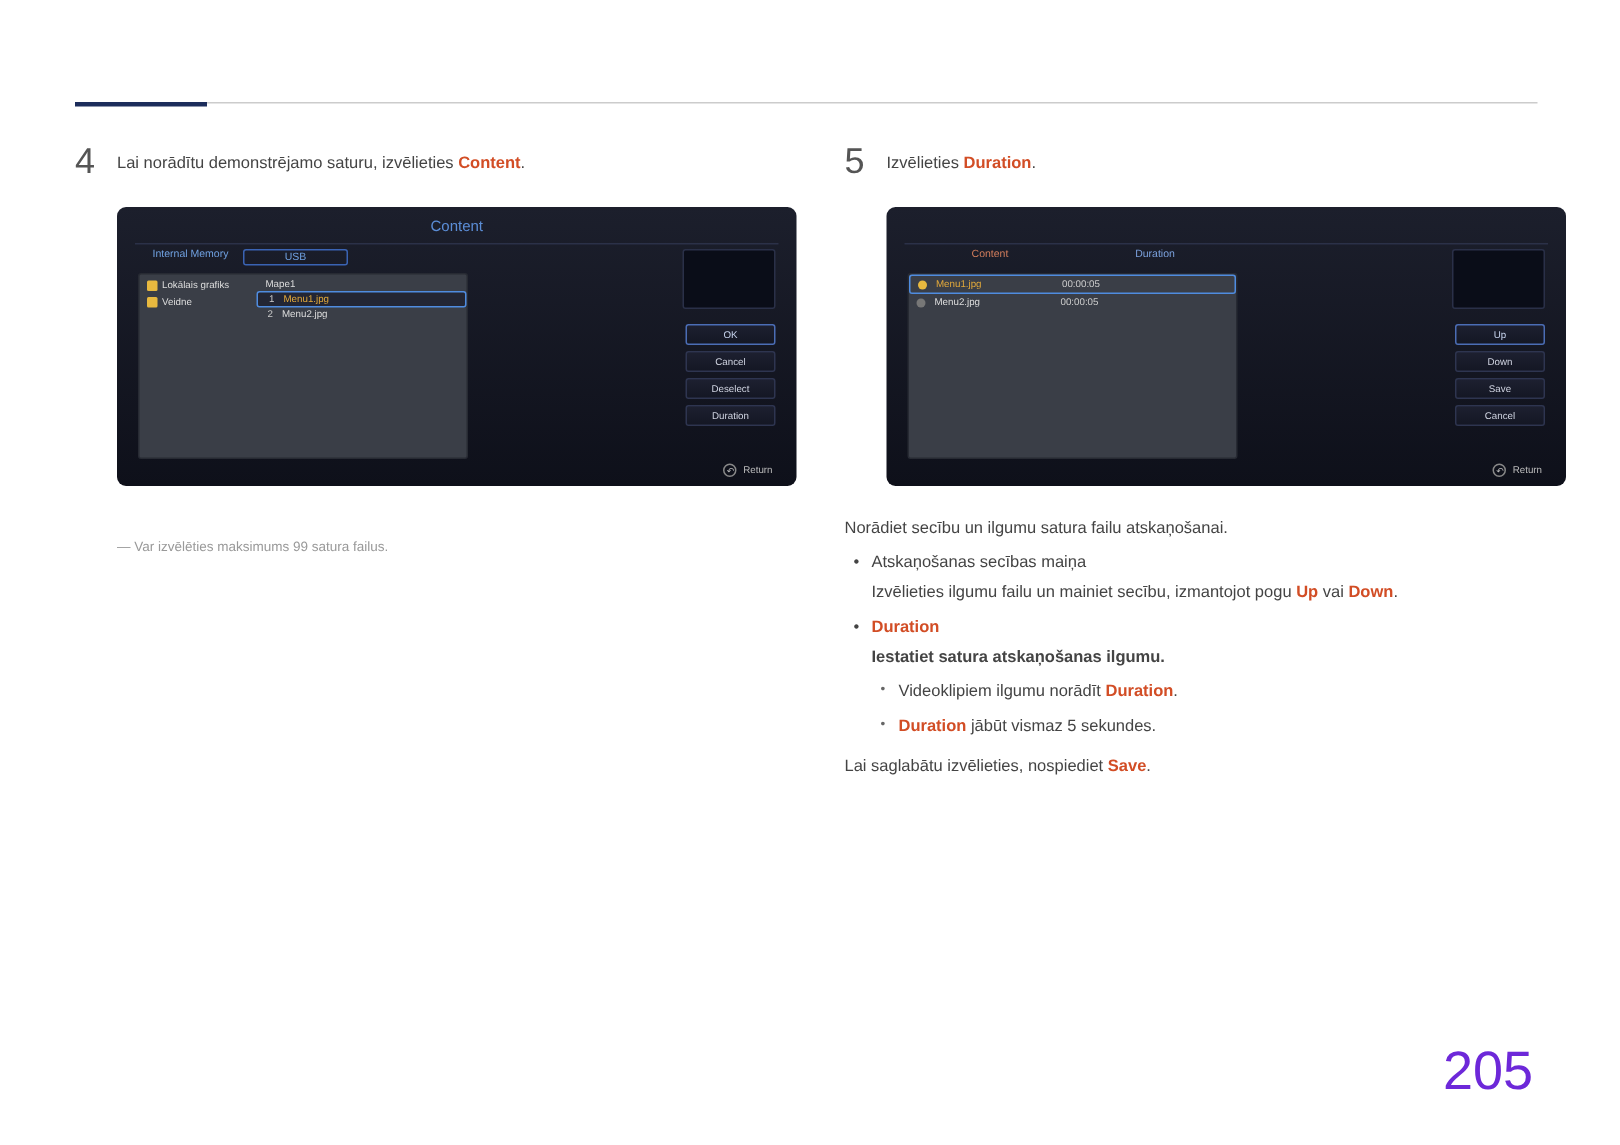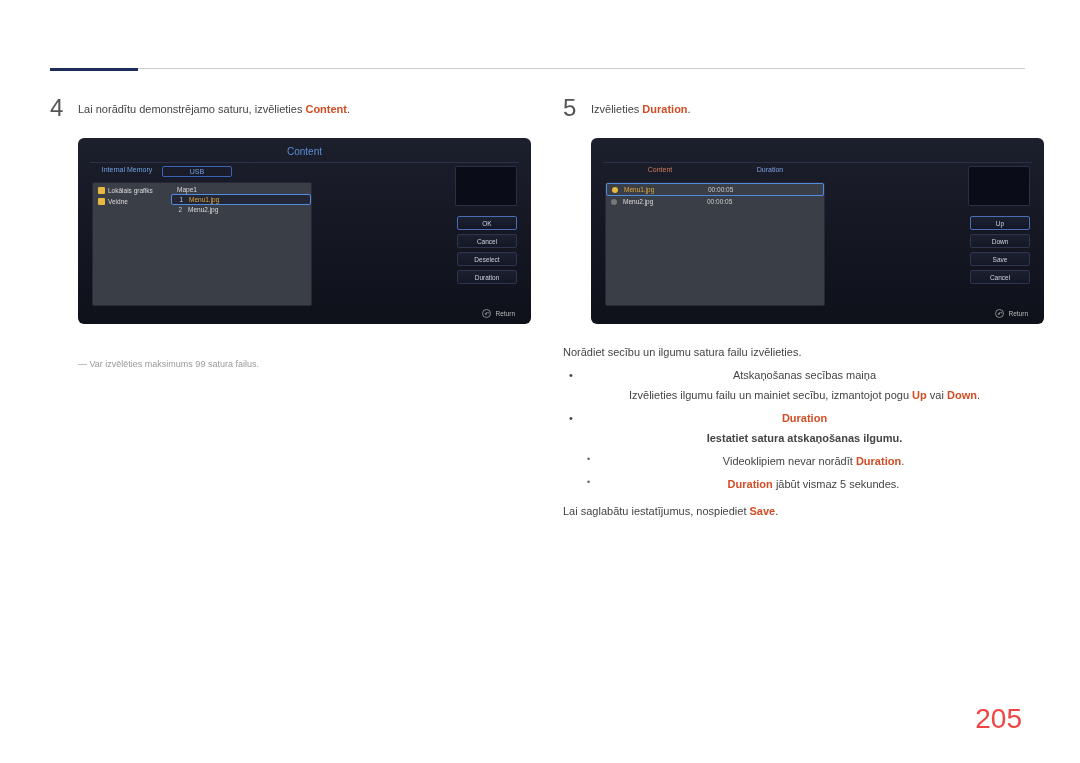--- a/index.html
+++ b/index.html
@@ -155,34 +155,34 @@
   }
   .wa2-row { display: flex; align-items: center; font-size: 6.5px; padding: 2px 5px; gap: 6px; }
   .wa2-row .dot-y { width: 6px; height: 6px; border-radius: 50%; background: #e8b93f; }
   .wa2-row .dot-g { width: 6px; height: 6px; border-radius: 50%; background: #777; }
   .wa2-row .fname { width: 78px; color: #ddd; }
   .wa2-row .dur { color: #ccc; }
   .wa2-row.selected { border: 1px solid #4f8ce0; border-radius: 2px; }
   .wa2-row.selected .fname { color: #e2a93a; }
 
   .desc-block { margin-top: 20px; margin-left: 0; font-size: 11px; color: #444; line-height: 1.55; }
-  .desc-block ul { list-style: none; padding-left: 18px; text-align: center; }
+  .desc-block ul { list-style: none; padding-left: 18px; }
   .desc-block ul li { position: relative; padding-left: 0; margin-top: 6px; }
   .desc-block ul li::before { content: "•"; position: absolute; left: -12px; }
   .sub-dash { list-style: none; padding-left: 18px; }
   .sub-dash li { position: relative; margin-top: 4px;}
   .sub-dash li::before { content: "―"; position: absolute; left: -18px; font-size: 9px; color: #666;}
   .sub-text { padding-left: 18px; margin-top: 3px; }
 
   .page-num {
     position: absolute;
     right: 58px;
     bottom: 28px;
-    font-size: 28px;
-    color: #ef4444;
+    font-size: 36px;
+    color: #6d28d9;
     font-weight: 300;
   }
 
   .footnote {
     margin-left: 28px;
     margin-top: 35px;
     font-size: 9px;
     color: #999;
   }
   .footnote::before { content: "― "; }
@@ -285,40 +285,40 @@
       <div class="btn">Save</div>
       <div class="btn">Cancel</div>
     </div>
     <div class="return-row">
       <span class="return-icon">↶</span>
       <span>Return</span>
     </div>
   </div>
 
   <div class="desc-block">
-    <p>Norādiet secību un ilgumu satura failu izvēlieties.</p>
+    <p>Norādiet secību un ilgumu satura failu atskaņošanai.</p>
     <ul>
       <li>
         <span>Atskaņošanas secības maiņa</span>
         <div class="sub-text" style="padding-left:0;">
           <span>Izvēlieties ilgumu failu un mainiet secību, izmantojot pogu </span><span class="hl">Up</span><span> vai </span><span class="hl">Down</span><span>.</span>
         </div>
       </li>
       <li>
         <span class="hl">Duration</span>
         <div class="sub-text" style="padding-left:0;font-weight:bold;">Iestatiet satura atskaņošanas ilgumu.</div>
         <ul class="sub-dash">
           <li>
-            <span>Videoklipiem nevar norādīt </span><span class="hl">Duration</span><span>.</span>
+            <span>Videoklipiem ilgumu norādīt </span><span class="hl">Duration</span><span>.</span>
           </li>
           <li>
             <span class="hl">Duration</span><span> jābūt vismaz 5 sekundes.</span>
           </li>
         </ul>
       </li>
     </ul>
     <p style="margin-top:10px;">
-      <span>Lai saglabātu iestatījumus, nospiediet </span><span class="hl">Save</span><span>.</span>
+      <span>Lai saglabātu izvēlieties, nospiediet </span><span class="hl">Save</span><span>.</span>
     </p>
   </div>
 </div>
 
 <div class="page-num">205</div>
 
 </body></html>

